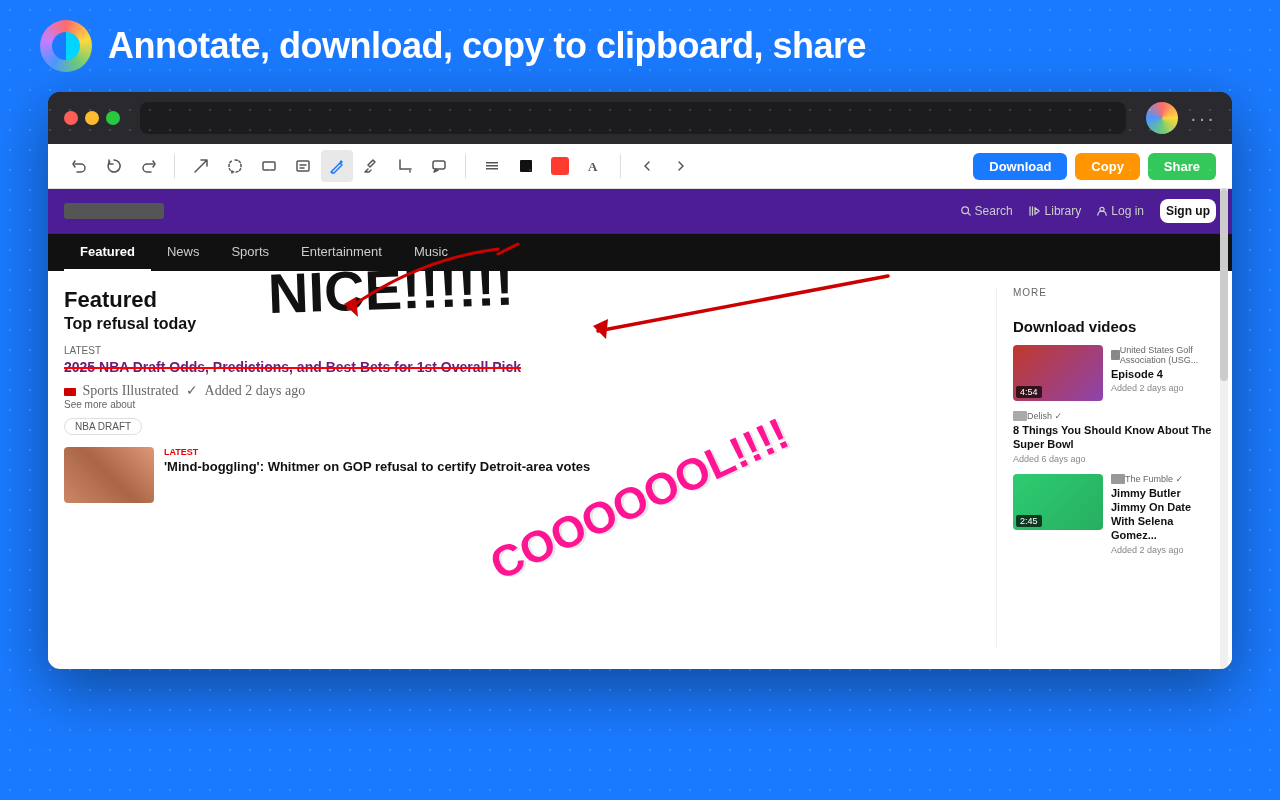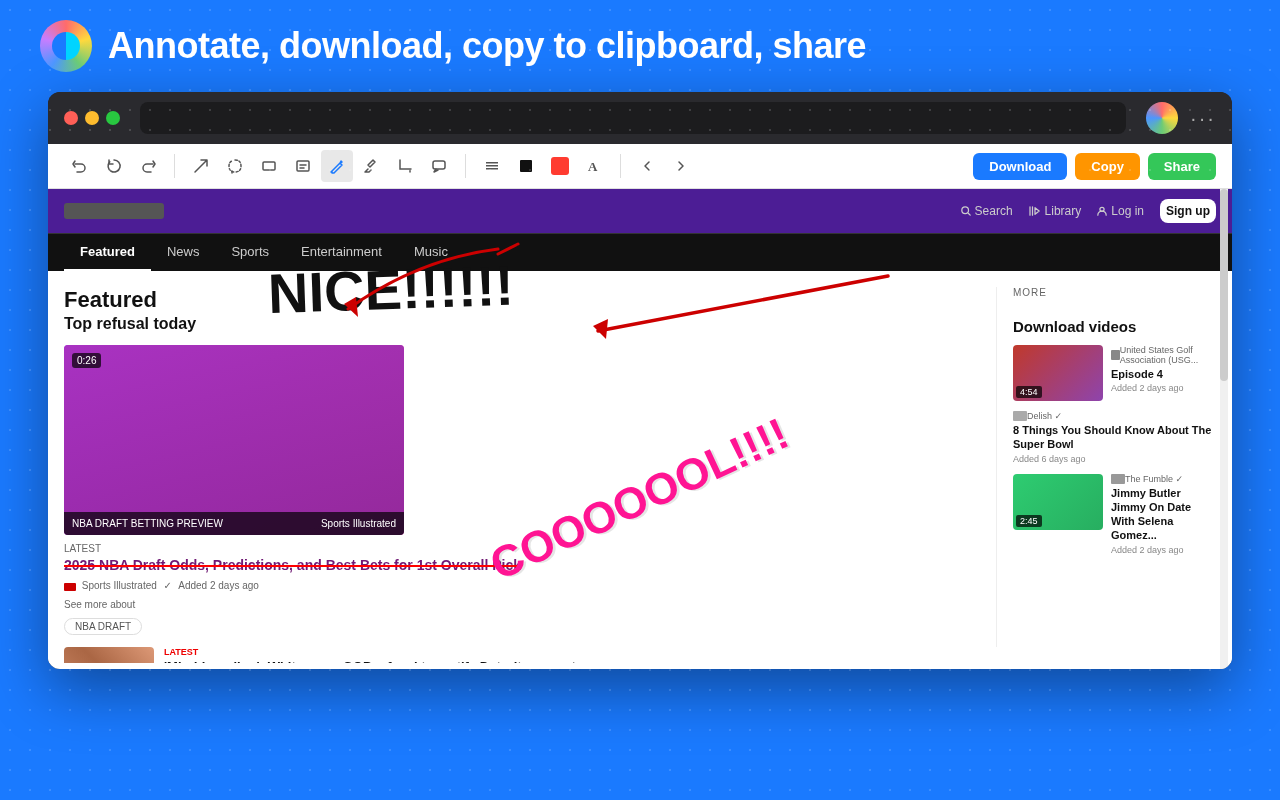--- a/index.html
+++ b/index.html
@@ -334,23 +334,24 @@
       font-weight: 700;
       color: #701a75;
       text-decoration: line-through;
       text-decoration-color: red;
       text-decoration-thickness: 2px;
       line-height: 1.3;
       margin-bottom: 6px;
     }
 
     .article-meta {
-      font-size: 10px;
+      font-size: 14px;
       color: #666;
-      margin-bottom: 8px;
+      margin-bottom: 0;
+      font-family: Liberation Serif, serif;
     }
 
     .tag-pill {
       display: inline-block;
       border: 1px solid #ddd;
       border-radius: 12px;
       padding: 2px 10px;
       font-size: 10px;
       color: #555;
       margin-top: 4px;
@@ -650,28 +651,20 @@
       <div class="nav-link">Entertainment</div>
       <div class="nav-link">Music</div>
     </div>
 
     <div class="main-content">
 
       <div class="content-left">
         <div class="section-title">Featured</div>
         <div class="section-subtitle">Top refusal today</div>
 
-        <div class="featured-video">
-          <div class="video-thumbnail-person"></div>
-          <div class="video-duration">0:26</div>
-          <div class="video-caption">
-            <span>NBA DRAFT BETTING PREVIEW</span>
-            <span>Sports Illustrated</span>
-          </div>
-        </div>
 
         <div style="margin-bottom:8px;">
           <div style="font-size:10px;color:#666;margin-bottom:2px;">LATEST</div>
           <div class="article-title-crossed">2025 NBA Draft Odds, Predictions, and Best Bets for 1st Overall Pick</div>
           <div class="article-meta">
             <span style="display:inline-block;width:12px;height:8px;background:#cc0000;border-radius:1px;margin-right:3px;vertical-align:middle;"></span>
             <span>Sports Illustrated</span>
             <span style="margin:0 4px;">✓</span>
             <span>Added 2 days ago</span>
           </div>

